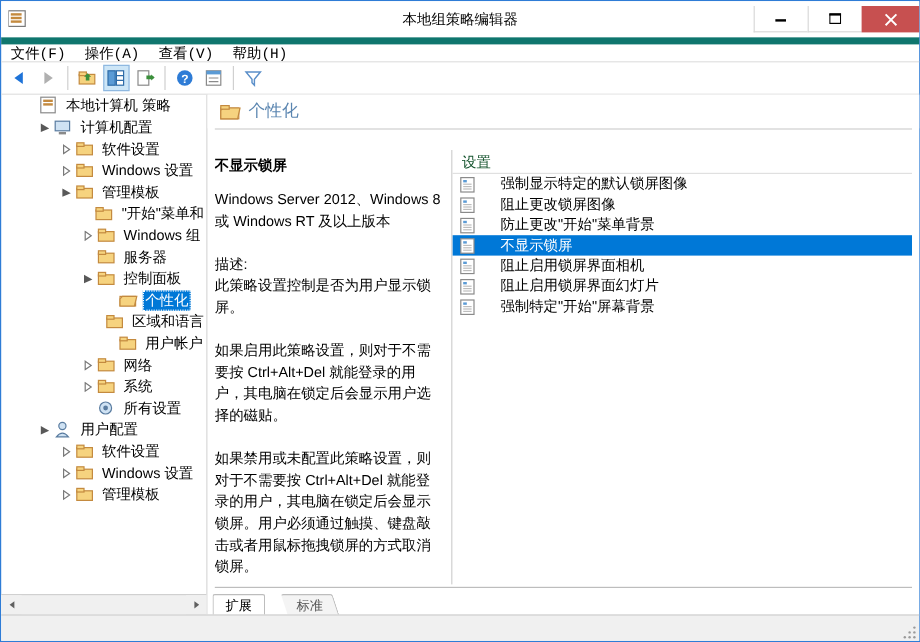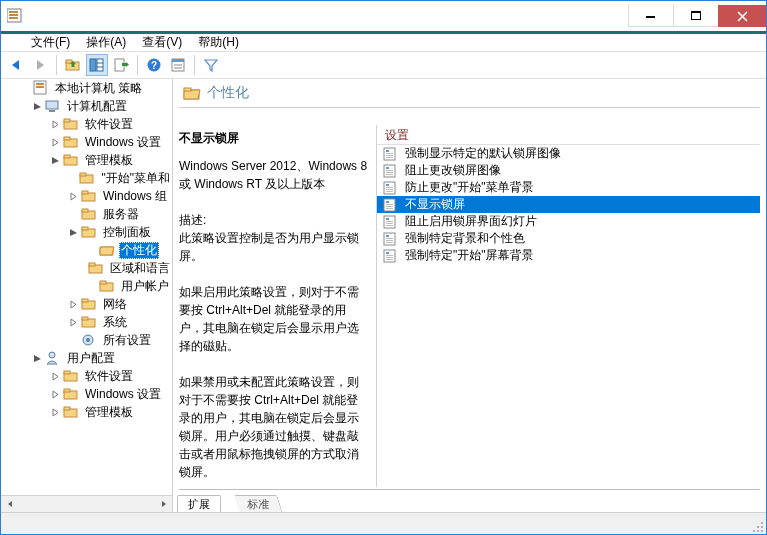--- a/index.html
+++ b/index.html
@@ -7,21 +7,21 @@
   .window { width: 767px; height: 535px; border: 1px solid #2e7cd6; display: flex; flex-direction: column; background: #fff; }
   
   .titlebar { height: 30px; background: #fff; display: flex; align-items: center; position: relative; }
   .titlebar .app-icon { width: 16px; height: 16px; margin: 0 6px; }
   .titlebar .title { position: absolute; left: 0; right: 0; text-align: center; font-size: 12px; color: #000; pointer-events: none; }
   .title-buttons { margin-left: auto; display: flex; }
   .title-btn { width: 45px; height: 22px; display: flex; align-items: center; justify-content: center; border-left: 1px solid #d9d9d9; border-bottom: 1px solid #d9d9d9; background: #fff; }
   .title-btn.close { background: #c75050; color: #fff; border: none; width: 48px; }
   .title-btn svg { display: block; }
   
-  .menubar { height: 20px; display: flex; align-items: center; padding: 0 22px; border-top:3px solid #0f766e;}
+  .menubar { height: 20px; display: flex; align-items: center; padding: 0 0; border-top:6px solid #0f766e;font-family:Liberation Mono, monospace;}
   .menubar .menu-item { padding: 2px 8px; cursor: default; }
   
   .toolbar { height: 28px; border-top: 1px solid #e0e0e0; border-bottom: 1px solid #e0e0e0; display: flex; align-items: center; padding: 0 4px; gap: 2px; }
   .tb-btn { width: 22px; height: 22px; display: flex; align-items: center; justify-content: center; border: 1px solid transparent; }
   .tb-btn.active { border: 1px solid #8fb8e0; background: #cde6f7; }
   .tb-sep { width: 1px; height: 20px; background: #d0d0d0; margin: 0 3px; }
   
   .body { flex: 1; display: flex; min-height: 0; }
   
   .tree-pane { width: 172px; border-right: 1px solid #d0d0d0; display: flex; flex-direction: column; min-height: 0; }
@@ -45,23 +45,23 @@
   
   .detail-pane { flex: 1; display: flex; flex-direction: column; min-height: 0; background: #fff; }
   .detail-header { height: 28px; display: flex; align-items: center; gap: 6px; padding: 0 6px 0 10px; background: #fff; }
   .detail-header .folder-icon { width: 18px; height: 16px; }
   .detail-header .title { font-size: 14px; color: #5a85b0; }
   .detail-header-line { height:1px; background:#d0d0d0; margin: 0 6px 2px 6px;}
   .detail-body { flex: 1; display: flex; min-height: 0; padding: 0 6px 2px 6px; margin-top: 15px; }
   .explain { width: 198px; border-right: 1px solid #d0d0d0; padding: 4px 6px 4px 0; overflow: hidden; line-height: 1.5; }
   .explain .heading { font-weight: bold; margin-bottom: 10px; display: block; }
   .list-area { flex: 1; display: flex; flex-direction: column; min-height: 0; }
-  .col-header { height: 20px; padding: 2px 8px; border-bottom: 1px solid #e0e0e0; color: #7f1d1d; }
+  .col-header { height: 20px; padding: 2px 8px; border-bottom: 1px solid #e0e0e0; color: #14532d; }
   .list { flex: 1; overflow: auto; }
-  .list .item { height: 17px; display: flex; align-items: center; padding-left: 6px; gap: 8px; }
+  .list .item { height: 17px; display: flex; align-items: center; padding-left: 6px; gap: 20px; }
   .list .item.selected { background: #0078d7; color: #fff; }
   .list .set-icon { width: 14px; height: 14px; display:inline-flex; align-items:center; justify-content:center; }
   
   .detail-tabs { height: 22px; display: flex; align-items: flex-end; padding-left: 4px; gap: 16px; text-align: center; }
   .dtab { padding: 1px 10px; font-size: 11px; border: 1px solid #bdbdbd; border-bottom: none; border-top-left-radius: 2px; border-top-right-radius: 2px; background: #fff; position: relative; bottom: -1px; }
   .dtab.inactive { background: #f4f4f4; color: #555; border-left:none; transform: skewX(18deg); }
   .dtab.inactive span { display:inline-block; transform: skewX(-18deg);}
   .detail-tabs-line { border-top: 1px solid #bdbdbd; margin: 0 6px; }
   
   .statusbar { height: 22px; border-top: 1px solid #d0d0d0; background: #f0f0f0; position:relative;}
@@ -75,20 +75,21 @@
 
   <div class="titlebar">
     <span class="app-icon">
       <svg width="16" height="16">
           <rect x="0" y="1" width="14" height="13" fill="#fff" stroke="#7a7a7a"></rect>
           <rect x="2" y="3" width="9" height="2" fill="#c48a3f"></rect>
           <rect x="2" y="6" width="9" height="2" fill="#c48a3f"></rect>
           <rect x="2" y="9" width="9" height="2" fill="#c48a3f"></rect>
         </svg>
     </span>
+    <div class="title">本地组策略编辑器</div>
     <div class="title-buttons">
       <div class="title-btn">
         <svg width="10" height="10">
             <rect x="0" y="5" width="9" height="2" fill="#000"></rect>
           </svg>
       </div>
       <div class="title-btn">
         <svg width="10" height="10">
             <rect x="0.5" y="0.5" width="9" height="8" fill="none" stroke="#000"></rect>
             <rect x="0" y="0" width="10" height="2" fill="#000"></rect>
@@ -544,33 +545,33 @@
               <div class="item">
                 <span class="set-icon">
                   <svg width="14" height="14">
                     <rect x="1" y="1" width="11" height="12" fill="#fff" stroke="#8a8a8a"></rect>
                     <rect x="3" y="3" width="3" height="2" fill="#5b9bd5"></rect>
                     <rect x="3" y="6" width="7" height="1" fill="#bdbdbd"></rect>
                     <rect x="3" y="8" width="7" height="1" fill="#bdbdbd"></rect>
                     <rect x="3" y="10" width="7" height="1" fill="#bdbdbd"></rect>
                   </svg>
                 </span>
-                <span>阻止启用锁屏界面幻灯片</span>
+                <span>阻止启用锁屏界面相机</span>
               </div>
               <div class="item">
                 <span class="set-icon">
                   <svg width="14" height="14">
                     <rect x="1" y="1" width="11" height="12" fill="#fff" stroke="#8a8a8a"></rect>
                     <rect x="3" y="3" width="3" height="2" fill="#5b9bd5"></rect>
                     <rect x="3" y="6" width="7" height="1" fill="#bdbdbd"></rect>
                     <rect x="3" y="8" width="7" height="1" fill="#bdbdbd"></rect>
                     <rect x="3" y="10" width="7" height="1" fill="#bdbdbd"></rect>
                   </svg>
                 </span>
-                <span>强制特定背景和个性色</span>
+                <span>阻止启用锁屏界面幻灯片</span>
               </div>
               <div class="item">
                 <span class="set-icon">
                   <svg width="14" height="14">
                     <rect x="1" y="1" width="11" height="12" fill="#fff" stroke="#8a8a8a"></rect>
                     <rect x="3" y="3" width="3" height="2" fill="#5b9bd5"></rect>
                     <rect x="3" y="6" width="7" height="1" fill="#bdbdbd"></rect>
                     <rect x="3" y="8" width="7" height="1" fill="#bdbdbd"></rect>
                     <rect x="3" y="10" width="7" height="1" fill="#bdbdbd"></rect>
                   </svg>

